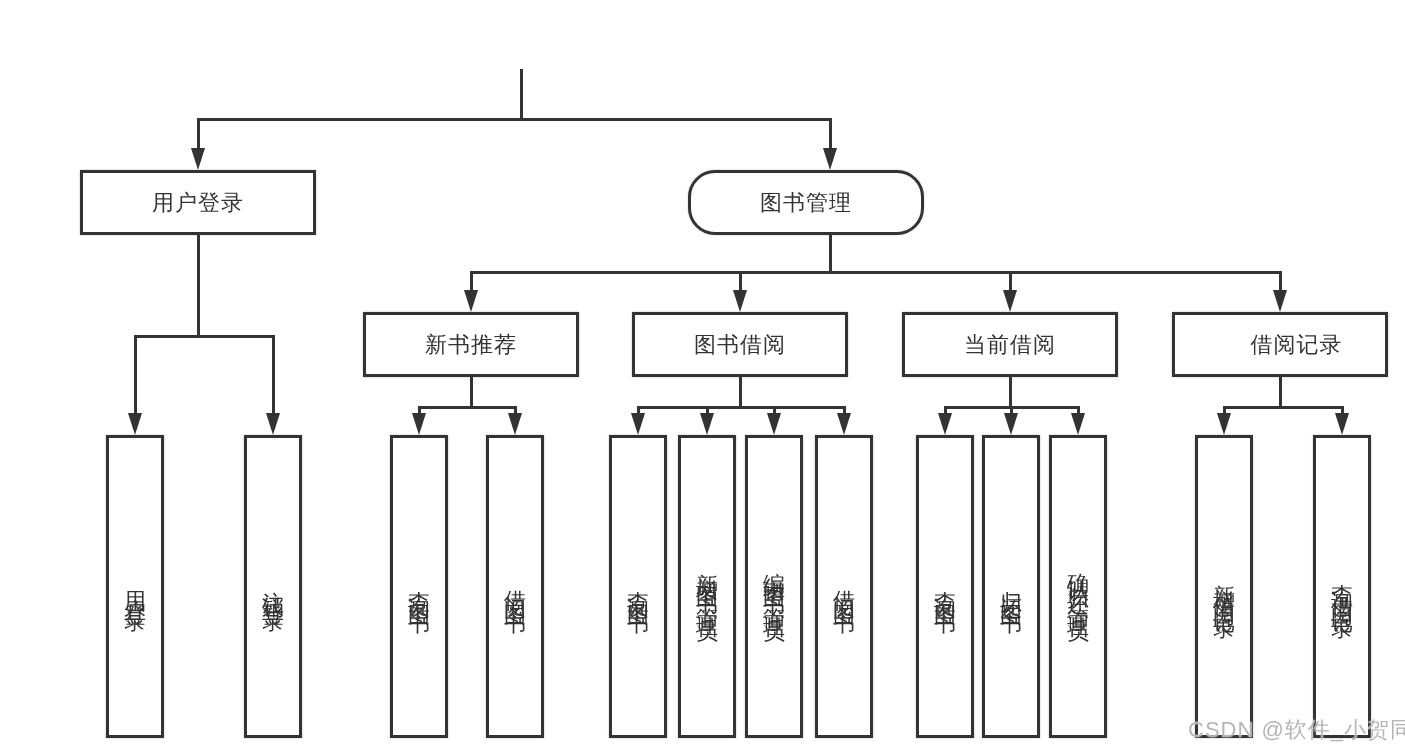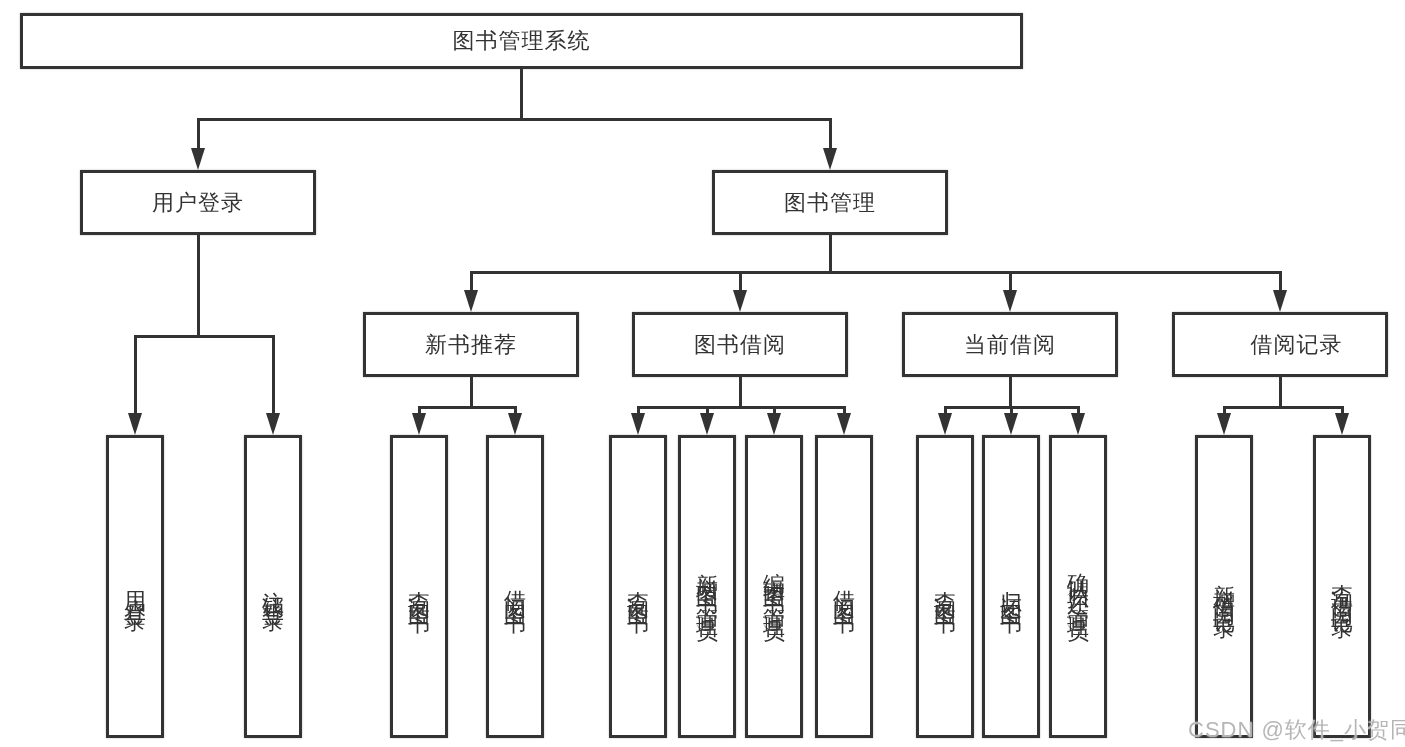--- a/index.html
+++ b/index.html
@@ -59,28 +59,25 @@
     text-shadow:0 0 2px #ffffff;
     white-space:nowrap;
     z-index:5;
   }
 </style>
 </head>
 <body>
 
 <div class="canvas">
 
-  <div class="node root">
-    <span>图书管理系统</span>
-  </div>
 
   <div class="node lvl1" style="left:80px;">
     <span>用户登录</span>
   </div>
-  <div class="node lvl1" style="left:712px;">
+  <div class="node lvl1" style="left:688px;border-radius:27px;">
     <span>图书管理</span>
   </div>
 
   <div class="node lvl2" style="left:363px;">
     <span>新书推荐</span>
   </div>
   <div class="node lvl2" style="left:632px;">
     <span>图书借阅</span>
   </div>
   <div class="node lvl2" style="left:902px;">

